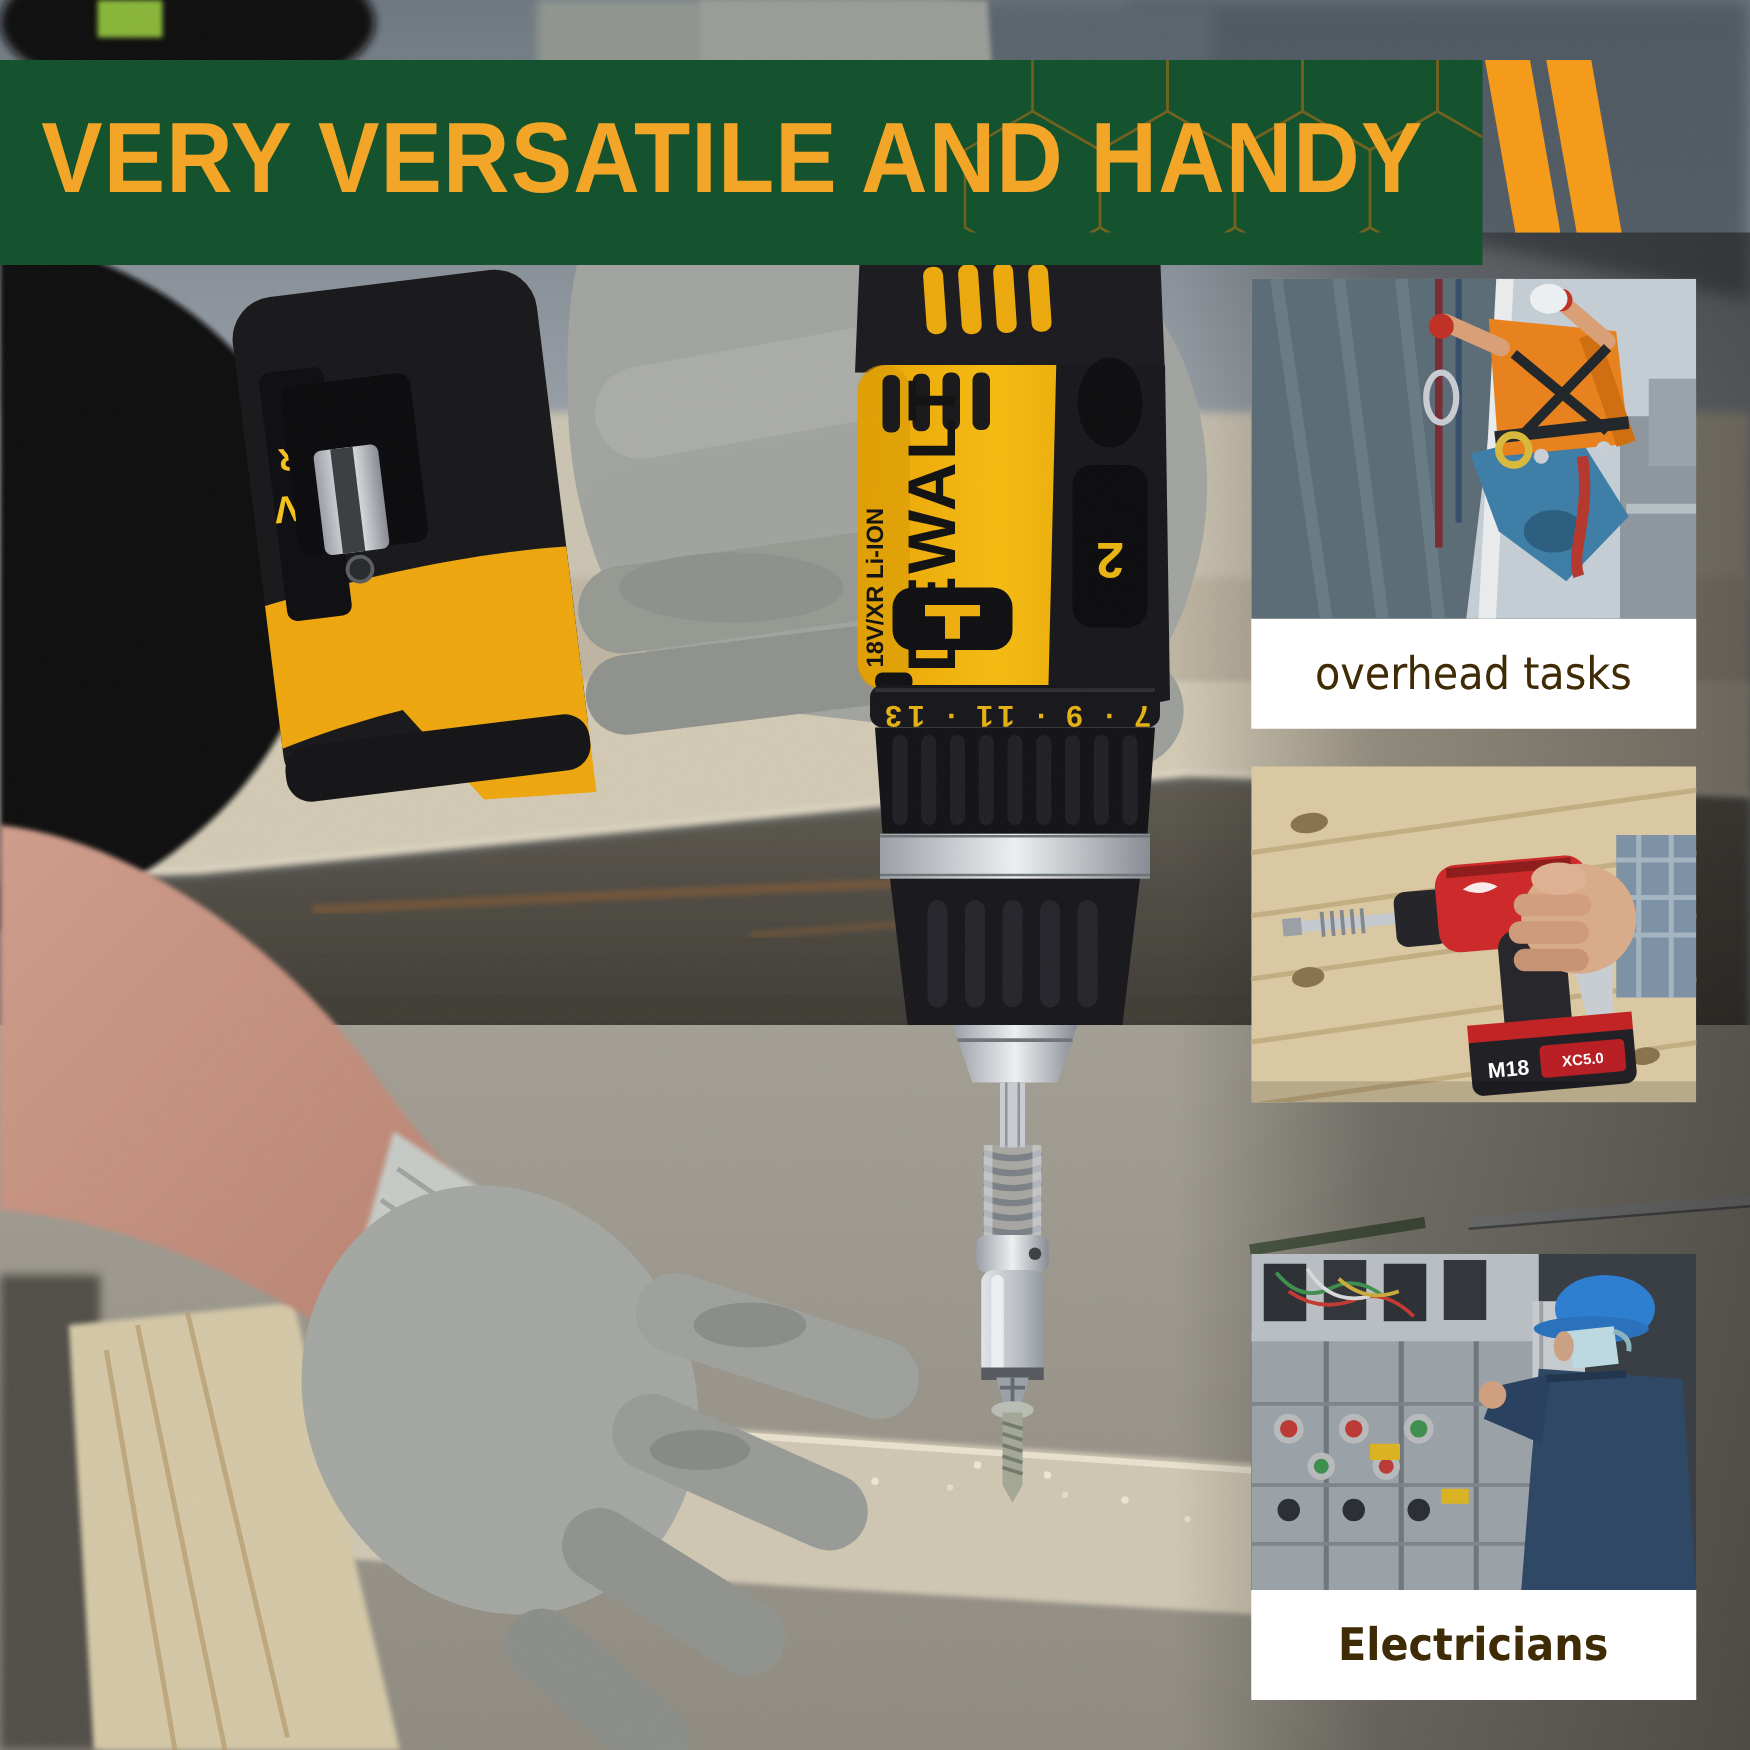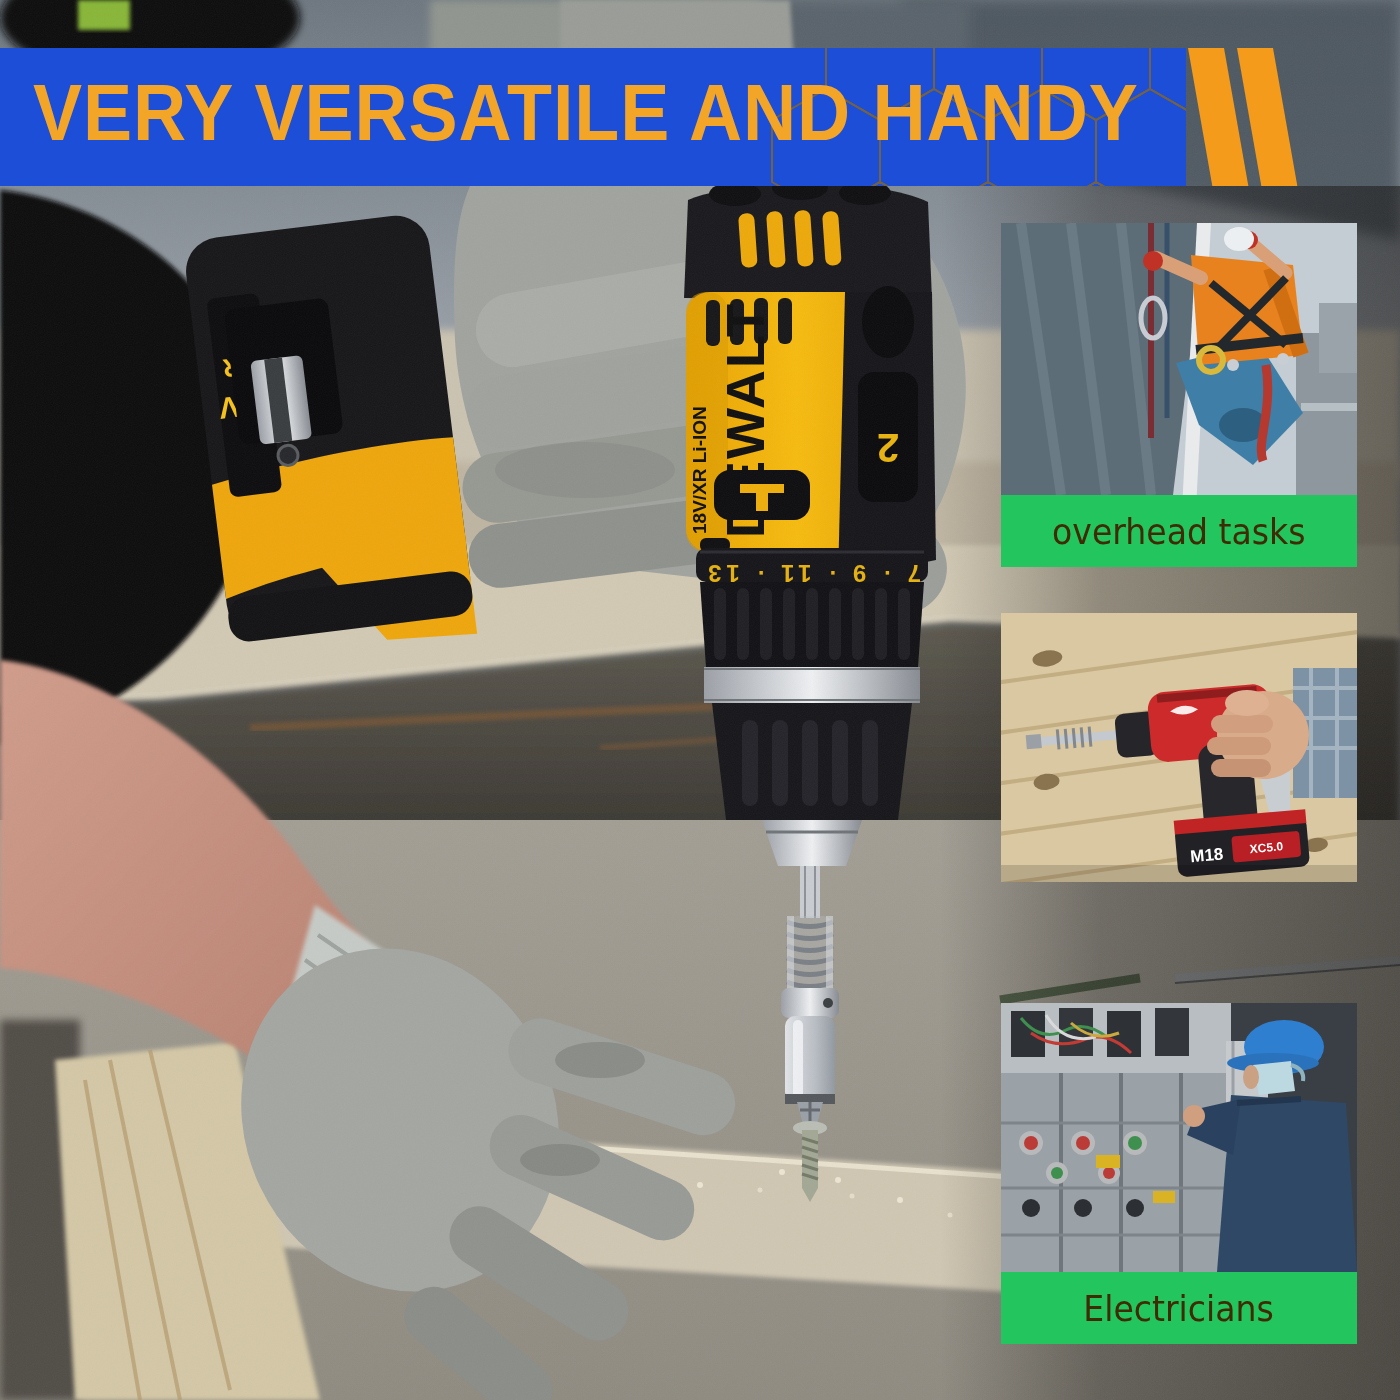--- a/index.html
+++ b/index.html
@@ -1,35 +1,35 @@
 <!DOCTYPE html>
 <html><head>
 <meta charset="utf-8">
 <style>
   html,body{margin:0;padding:0;background:#111;}
   .stage{position:relative;width:1400px;height:1400px;overflow:hidden;background:#8e969e;
          font-family:"Liberation Sans",sans-serif;}
   .photo{position:absolute;left:0;top:0;z-index:1;}
   
-  .banner{position:absolute;left:0;top:48px;width:1186px;height:138px;background:#1d4ed8;
+  .banner{position:absolute;left:0;top:48px;width:1186px;height:164px;background:#14532d;
           z-index:5;overflow:hidden;}
   .banner .hex{position:absolute;left:0;top:0;}
   .headline{position:absolute;left:33px;top:50%;transform:translateY(-54%) scaleX(.92);
             transform-origin:left center;white-space:nowrap;
             font-size:80px;font-weight:bold;letter-spacing:1px;color:#f3a528;}
   .stripe{position:absolute;top:48px;width:36px;height:138px;background:#f49b1b;
           transform:skewX(10deg);transform-origin:top left;z-index:5;}
   .stripe1{left:1188px;} .stripe2{left:1237px;}
   
   .card{position:absolute;left:1001px;width:356px;z-index:6;}
   .card svg{display:block;}
-  .caption{height:72px;background:#22c55e;display:flex;align-items:center;justify-content:center;}
+  .caption{height:88px;background:#ffffff;display:flex;align-items:center;justify-content:center;}
   .caption span{font-family:"DejaVu Sans","Liberation Sans",sans-serif;font-size:36px;
                 color:#3f2b06;transform:scaleX(.92);white-space:nowrap;}
-  .card1{top:223px;} .card2{top:613px;} .card3{top:1003px;}
+  .card1{top:223px;} .card2{top:613px;} .card3{top:1003px;font-weight:bold;}
 </style>
 </head>
 <body>
 
 <div class="stage">
 
   <svg class="photo" width="1400" height="1400" viewBox="0 0 1400 1400">
     <defs>
       <linearGradient id="gTop" x1="0" y1="0" x2="0" y2="1">
         <stop offset="0" stop-color="#6e7780"></stop>

